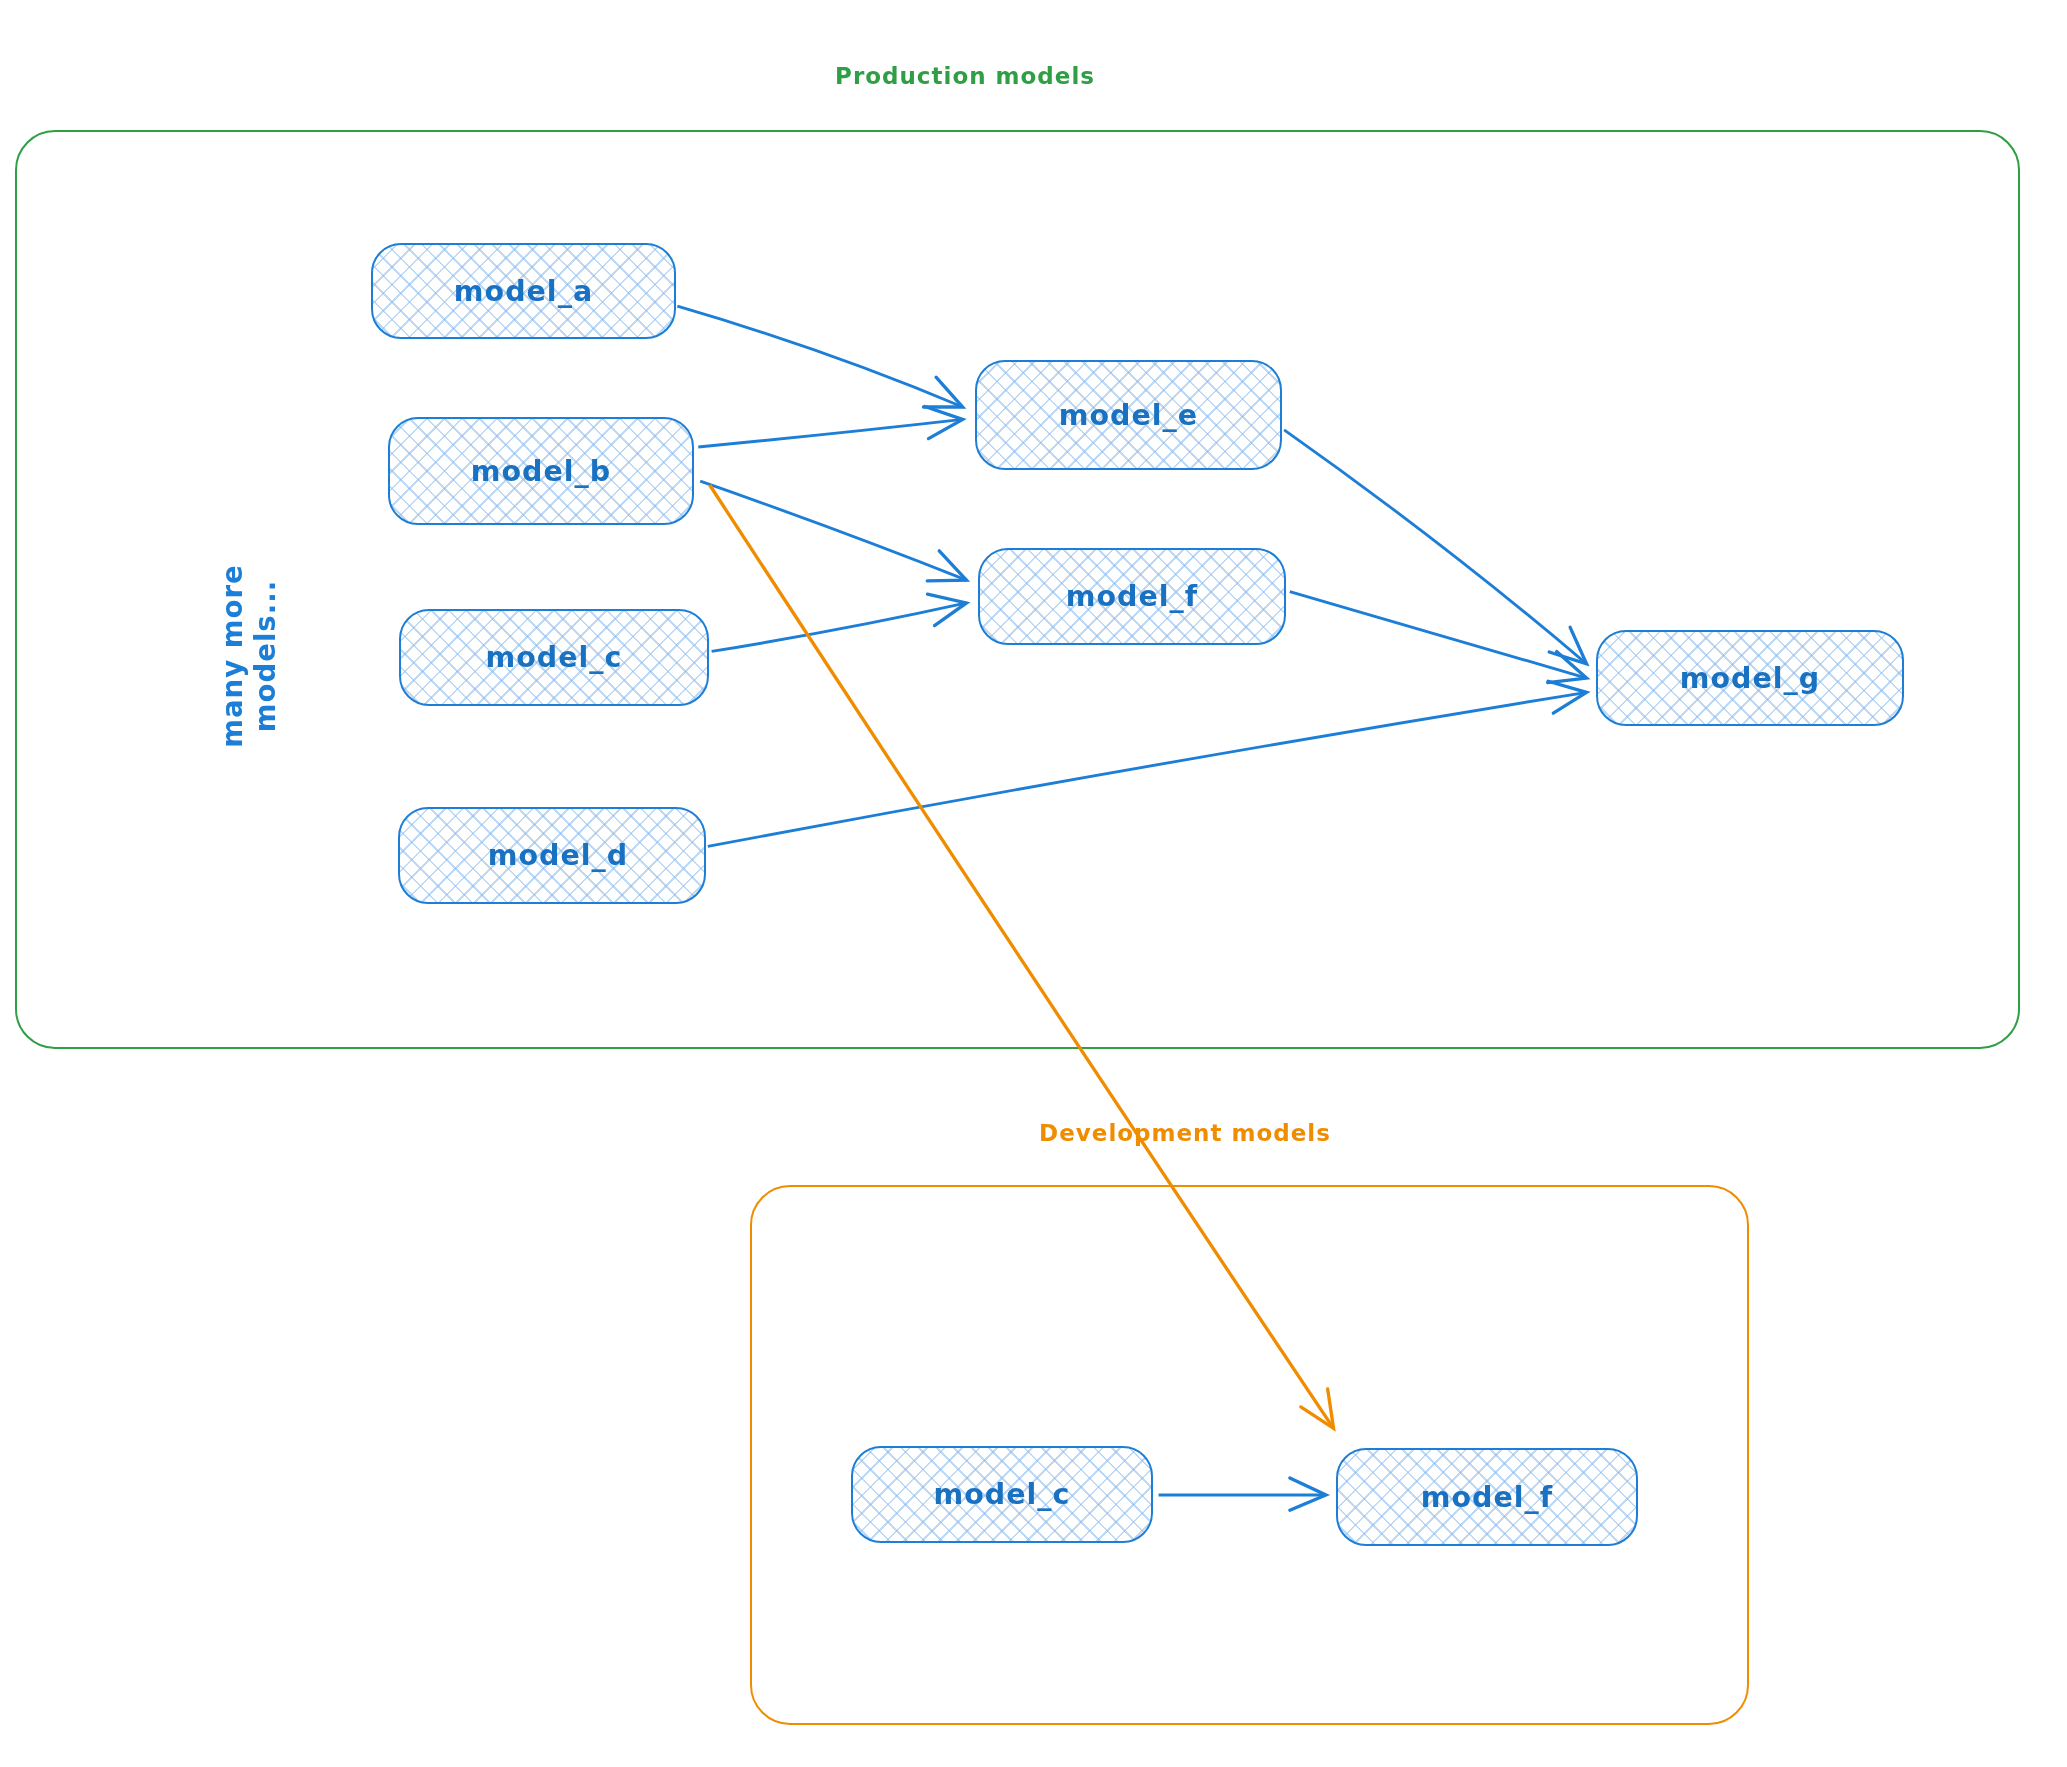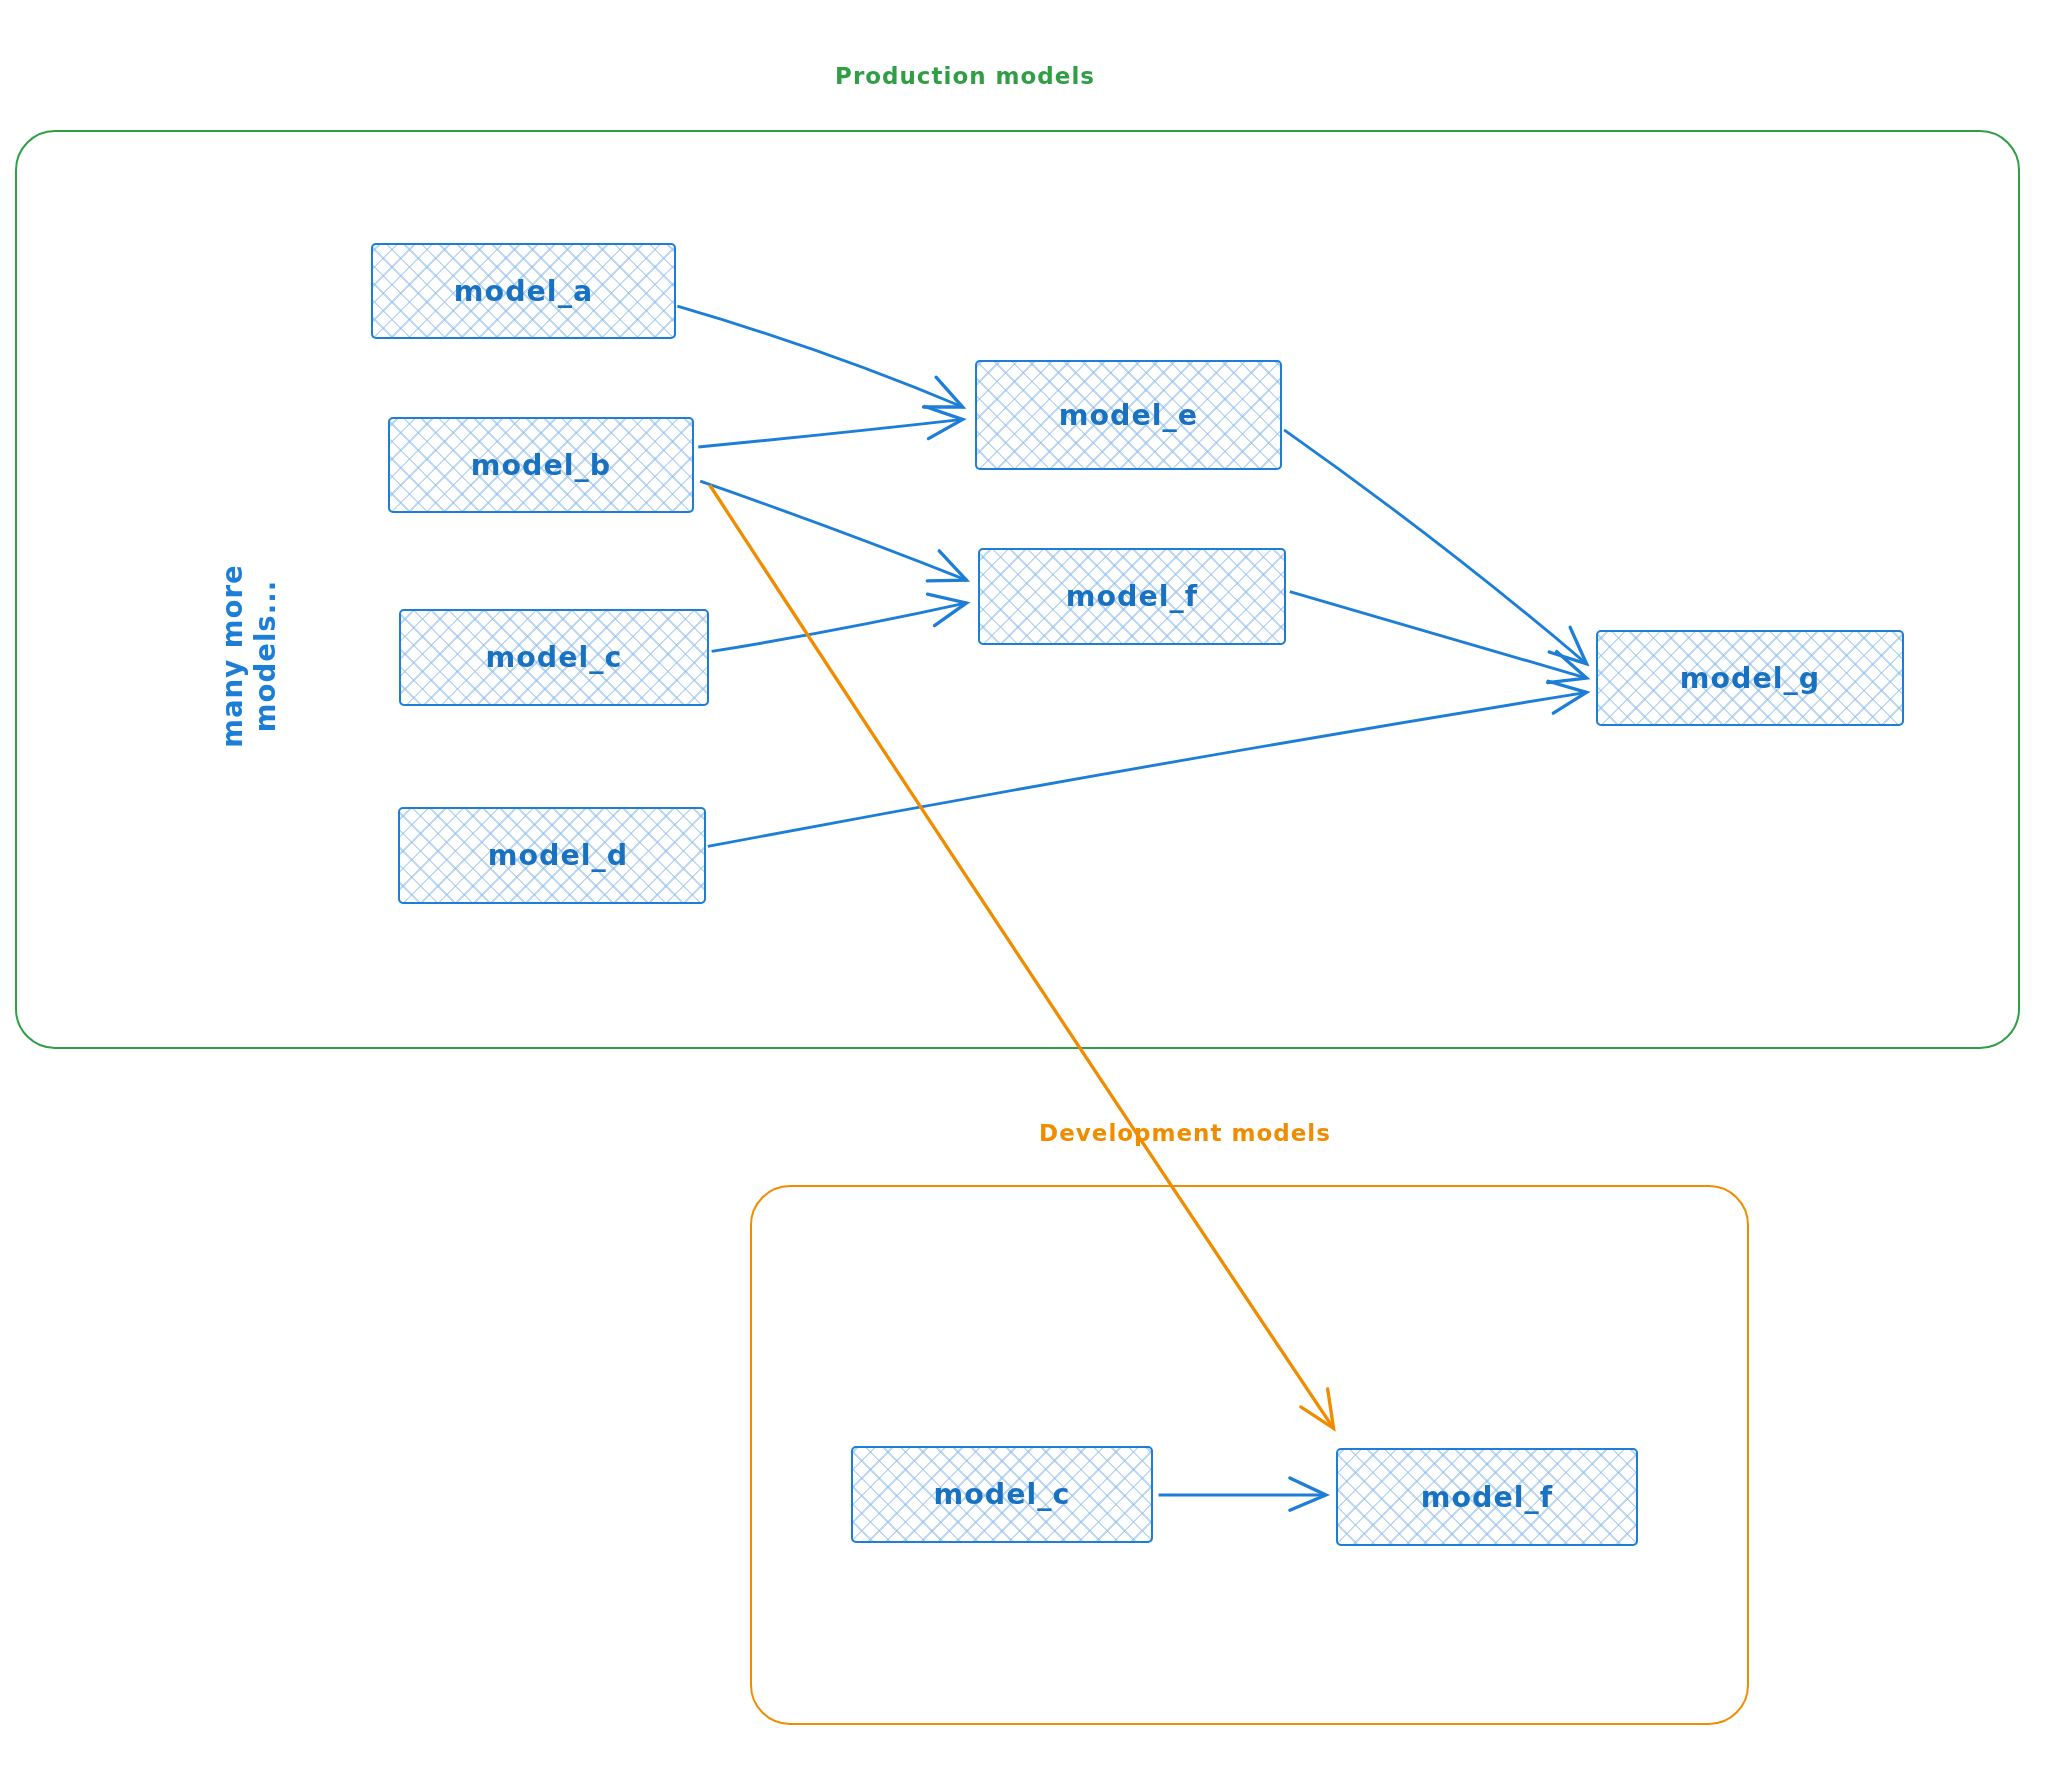--- a/index.html
+++ b/index.html
@@ -46,38 +46,38 @@
     color:#1c7ed6;
     z-index:2;
   }
   svg.edges{
     position:absolute; left:0; top:0; z-index:3;
     pointer-events:none;
   }
   .node{
     position:absolute;
     border:2.9px solid #1c7ed6;
-    border-radius:5px;
+    border-radius:30px;
     background-color:#ffffff;
     background-image:
       repeating-linear-gradient(45deg,  rgba(140,186,236,0.55) 0 1.9px, transparent 1.9px 12.4px),
       repeating-linear-gradient(-45deg, rgba(140,186,236,0.55) 0 1.9px, transparent 1.9px 12.4px);
     display:flex;align-items:center;justify-content:center;
     z-index:4;
     box-sizing:border-box;
   }
   .node span{
     font-size:28.5px;
     font-weight:600;
     letter-spacing:1px;
     color:#1971c2;
   }
   
   .n-a{ left:371px;  top:243px;  width:305px; height:96px; }
-  .n-b{ left:388px;  top:417px;  width:306px; height:96px; }
+  .n-b{ left:388px;  top:417px;  width:306px; height:108px; }
   .n-c{ left:399px;  top:609px;  width:310px; height:97px; }
   .n-d{ left:398px;  top:807px;  width:308px; height:97px;padding-left:12px; }
   .n-e{ left:975px; top:360px;  width:307px; height:110px; }
   .n-f{ left:978px; top:548px;  width:308px; height:97px; }
   .n-g{ left:1596px; top:630px;  width:308px; height:96px; }
   .n-dc{ left:851px;  top:1446px; width:302px; height:97px; }
   .n-df{ left:1336px; top:1448px; width:302px; height:98px; }
 </style>
 </head>
 <body>

